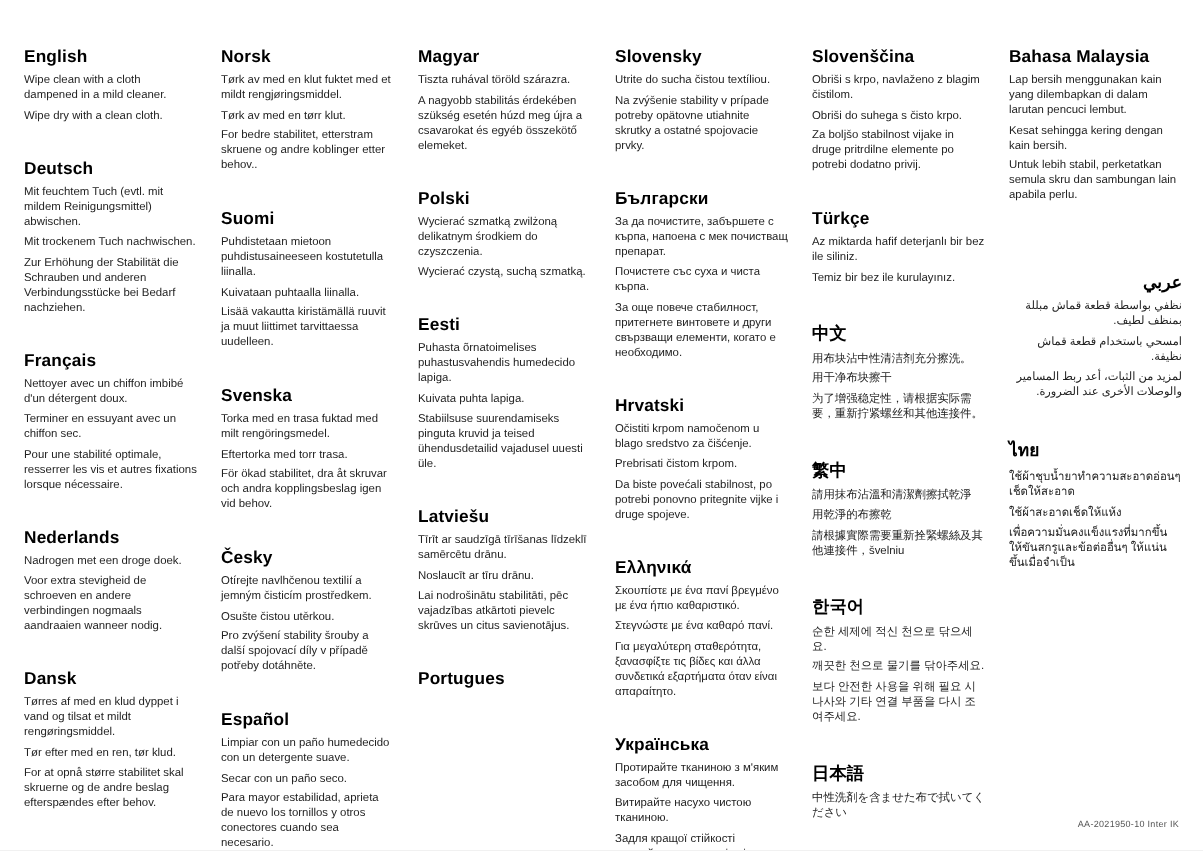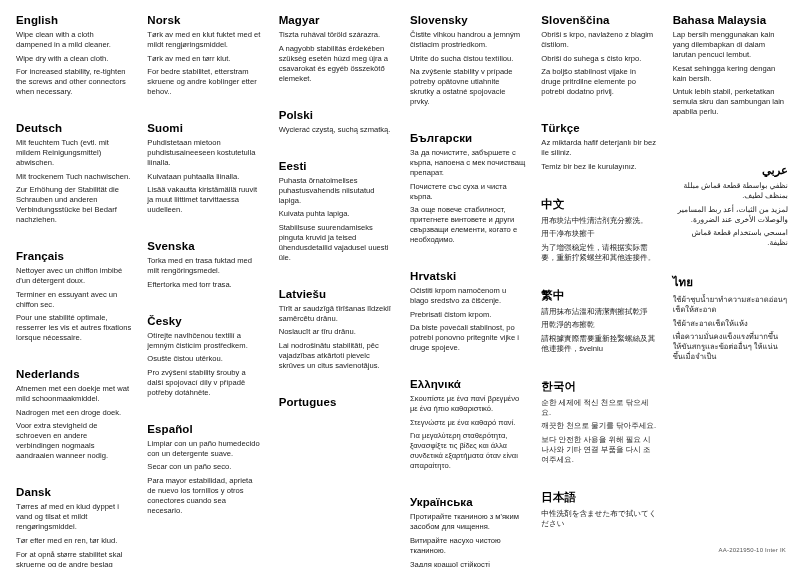--- a/index.html
+++ b/index.html
@@ -10,22 +10,23 @@
     height: 567px;
     background: #ffffff;
     font-family: "Liberation Sans", sans-serif;
     color: #1a1a1a;
     overflow: hidden;
     margin: 0 auto;
   }
   .columns {
     display: flex;
     gap: 16px;
-    padding: 14px 14px 10px 16px;
+    padding: 32px 14px 10px 16px;
     height: 100%;
+    justify-content: center;
   }
   .col { flex: 1 1 0; min-width: 0; }
   .lang-section { margin-bottom: 25px; }
   .lang-title {
     font-size: 11.5px;
     font-weight: bold;
     color: #000000;
     margin-bottom: 4px;
     letter-spacing: 0.1px;
   }
@@ -51,37 +52,35 @@
 </head>
 <body>
 
 <div class="page" data-name="instruction-sheet-page">
   <div class="columns" data-name="columns">
       <div class="col" data-name="column-1">
         <section class="lang-section" data-name="lang-section-english">
           <h2 class="lang-title" data-name="lang-title-english">English</h2>
           <p class="lang-text" data-name="instruction-paragraph">Wipe clean with a cloth dampened in a mild cleaner.</p>
           <p class="lang-text" data-name="instruction-paragraph">Wipe dry with a clean cloth.</p>
-          <p class="lang-text" data-name="instruction-paragraph">For increased stability, re-tighten the screws and other connectors when necessary.</p>
         </section>
         <section class="lang-section" data-name="lang-section-deutsch">
           <h2 class="lang-title" data-name="lang-title-deutsch">Deutsch</h2>
           <p class="lang-text" data-name="instruction-paragraph">Mit feuchtem Tuch (evtl. mit mildem Reinigungsmittel) abwischen.</p>
           <p class="lang-text" data-name="instruction-paragraph">Mit trockenem Tuch nachwischen.</p>
           <p class="lang-text" data-name="instruction-paragraph">Zur Erhöhung der Stabilität die Schrauben und anderen Verbindungsstücke bei Bedarf nachziehen.</p>
         </section>
         <section class="lang-section" data-name="lang-section-francais">
           <h2 class="lang-title" data-name="lang-title-francais">Français</h2>
           <p class="lang-text" data-name="instruction-paragraph">Nettoyer avec un chiffon imbibé d'un détergent doux.</p>
           <p class="lang-text" data-name="instruction-paragraph">Terminer en essuyant avec un chiffon sec.</p>
           <p class="lang-text" data-name="instruction-paragraph">Pour une stabilité optimale, resserrer les vis et autres fixations lorsque nécessaire.</p>
         </section>
         <section class="lang-section" data-name="lang-section-nederlands">
           <h2 class="lang-title" data-name="lang-title-nederlands">Nederlands</h2>
-          <p class="lang-text" data-name="instruction-paragraph">Afnemen met een doekje met wat mild schoonmaakmiddel.</p>
           <p class="lang-text" data-name="instruction-paragraph">Nadrogen met een droge doek.</p>
           <p class="lang-text" data-name="instruction-paragraph">Voor extra stevigheid de schroeven en andere verbindingen nogmaals aandraaien wanneer nodig.</p>
         </section>
         <section class="lang-section" data-name="lang-section-dansk">
           <h2 class="lang-title" data-name="lang-title-dansk">Dansk</h2>
           <p class="lang-text" data-name="instruction-paragraph">Tørres af med en klud dyppet i vand og tilsat et mildt rengøringsmiddel.</p>
           <p class="lang-text" data-name="instruction-paragraph">Tør efter med en ren, tør klud.</p>
           <p class="lang-text" data-name="instruction-paragraph">For at opnå større stabilitet skal skruerne og de andre beslag efterspændes efter behov.</p>
         </section>
       </div>
@@ -95,20 +94,21 @@
         <section class="lang-section" data-name="lang-section-suomi">
           <h2 class="lang-title" data-name="lang-title-suomi">Suomi</h2>
           <p class="lang-text" data-name="instruction-paragraph">Puhdistetaan mietoon puhdistusaineeseen kostutetulla liinalla.</p>
           <p class="lang-text" data-name="instruction-paragraph">Kuivataan puhtaalla liinalla.</p>
           <p class="lang-text" data-name="instruction-paragraph">Lisää vakautta kiristämällä ruuvit ja muut liittimet tarvittaessa uudelleen.</p>
         </section>
         <section class="lang-section" data-name="lang-section-svenska">
           <h2 class="lang-title" data-name="lang-title-svenska">Svenska</h2>
           <p class="lang-text" data-name="instruction-paragraph">Torka med en trasa fuktad med milt rengöringsmedel.</p>
           <p class="lang-text" data-name="instruction-paragraph">Eftertorka med torr trasa.</p>
+          <p class="lang-text" data-name="instruction-paragraph">För ökad stabilitet, dra åt skruvar och andra kopplingsbeslag igen vid behov.</p>
         </section>
         <section class="lang-section" data-name="lang-section-cesky">
           <h2 class="lang-title" data-name="lang-title-cesky">Česky</h2>
           <p class="lang-text" data-name="instruction-paragraph">Otírejte navlhčenou textilií a jemným čisticím prostředkem.</p>
           <p class="lang-text" data-name="instruction-paragraph">Osušte čistou utěrkou.</p>
           <p class="lang-text" data-name="instruction-paragraph">Pro zvýšení stability šrouby a další spojovací díly v případě potřeby dotáhněte.</p>
         </section>
         <section class="lang-section" data-name="lang-section-espanol">
           <h2 class="lang-title" data-name="lang-title-espanol">Español</h2>
           <p class="lang-text" data-name="instruction-paragraph">Limpiar con un paño humedecido con un detergente suave.</p>
@@ -117,42 +117,42 @@
         </section>
       </div>
       <div class="col" data-name="column-3">
         <section class="lang-section" data-name="lang-section-magyar">
           <h2 class="lang-title" data-name="lang-title-magyar">Magyar</h2>
           <p class="lang-text" data-name="instruction-paragraph">Tiszta ruhával töröld szárazra.</p>
           <p class="lang-text" data-name="instruction-paragraph">A nagyobb stabilitás érdekében szükség esetén húzd meg újra a csavarokat és egyéb összekötő elemeket.</p>
         </section>
         <section class="lang-section" data-name="lang-section-polski">
           <h2 class="lang-title" data-name="lang-title-polski">Polski</h2>
+          <p class="lang-text" data-name="instruction-paragraph">Wycierać szmatką zwilżoną delikatnym środkiem do czyszczenia.</p>
           <p class="lang-text" data-name="instruction-paragraph">Wycierać czystą, suchą szmatką.</p>
         </section>
         <section class="lang-section" data-name="lang-section-eesti">
           <h2 class="lang-title" data-name="lang-title-eesti">Eesti</h2>
-          <p class="lang-text" data-name="instruction-paragraph">Puhasta õrnatoimelises puhastusvahendis niisutatud lapiga.</p>
+          <p class="lang-text" data-name="instruction-paragraph">Puhasta õrnatoimelises puhastusvahendis humedecido lapiga.</p>
           <p class="lang-text" data-name="instruction-paragraph">Kuivata puhta lapiga.</p>
           <p class="lang-text" data-name="instruction-paragraph">Stabiilsuse suurendamiseks pinguta kruvid ja teised ühendusdetailid vajadusel uuesti üle.</p>
         </section>
         <section class="lang-section" data-name="lang-section-latviesu">
           <h2 class="lang-title" data-name="lang-title-latviesu">Latviešu</h2>
           <p class="lang-text" data-name="instruction-paragraph">Tīrīt ar saudzīgā tīrīšanas līdzeklī samērcētu drānu.</p>
           <p class="lang-text" data-name="instruction-paragraph">Noslaucīt ar tīru drānu.</p>
           <p class="lang-text" data-name="instruction-paragraph">Lai nodrošinātu stabilitāti, pēc vajadzības atkārtoti pievelc skrūves un citus savienotājus.</p>
         </section>
         <section class="lang-section" data-name="lang-section-portugues">
           <h2 class="lang-title" data-name="lang-title-portugues">Portugues</h2>
         </section>
       </div>
       <div class="col" data-name="column-4">
         <section class="lang-section" data-name="lang-section-slovensky">
           <h2 class="lang-title" data-name="lang-title-slovensky">Slovensky</h2>
-          <p class="lang-text" data-name="instruction-paragraph">Čistite vlhkou handrou a jemným čistiacim prostriedkom.</p>
           <p class="lang-text" data-name="instruction-paragraph">Utrite do sucha čistou textíliou.</p>
           <p class="lang-text" data-name="instruction-paragraph">Na zvýšenie stability v prípade potreby opätovne utiahnite skrutky a ostatné spojovacie prvky.</p>
         </section>
         <section class="lang-section" data-name="lang-section-bulgarski">
           <h2 class="lang-title" data-name="lang-title-bulgarski">Български</h2>
           <p class="lang-text" data-name="instruction-paragraph">За да почистите, забършете с кърпа, напоена с мек почистващ препарат.</p>
           <p class="lang-text" data-name="instruction-paragraph">Почистете със суха и чиста кърпа.</p>
           <p class="lang-text" data-name="instruction-paragraph">За още повече стабилност, притегнете винтовете и други свързващи елементи, когато е необходимо.</p>
         </section>
         <section class="lang-section" data-name="lang-section-hrvatski">
@@ -212,22 +212,22 @@
       <div class="col" data-name="column-6">
         <section class="lang-section" data-name="lang-section-bahasa-malaysia">
           <h2 class="lang-title" data-name="lang-title-bahasa-malaysia">Bahasa Malaysia</h2>
           <p class="lang-text" data-name="instruction-paragraph">Lap bersih menggunakan kain yang dilembapkan di dalam larutan pencuci lembut.</p>
           <p class="lang-text" data-name="instruction-paragraph">Kesat sehingga kering dengan kain bersih.</p>
           <p class="lang-text" data-name="instruction-paragraph">Untuk lebih stabil, perketatkan semula skru dan sambungan lain apabila perlu.</p>
         </section>
         <section class="lang-section rtl" data-name="lang-section-arabic">
           <h2 class="lang-title" data-name="lang-title-arabic">عربي</h2>
           <p class="lang-text" data-name="instruction-paragraph">نظفي بواسطة قطعة قماش مبللة بمنظف لطيف.</p>
+          <p class="lang-text" data-name="instruction-paragraph">امسحي باستخدام قطعة قماش نظيفة.</p>
           <p class="lang-text" data-name="instruction-paragraph">لمزيد من الثبات، أعد ربط المسامير والوصلات الأخرى عند الضرورة.</p>
-          <p class="lang-text" data-name="instruction-paragraph">امسحي باستخدام قطعة قماش نظيفة.</p>
         </section>
         <section class="lang-section" data-name="lang-section-thai">
           <h2 class="lang-title" data-name="lang-title-thai">ไทย</h2>
           <p class="lang-text" data-name="instruction-paragraph">ใช้ผ้าชุบน้ำยาทำความสะอาดอ่อนๆ เช็ดให้สะอาด</p>
           <p class="lang-text" data-name="instruction-paragraph">ใช้ผ้าสะอาดเช็ดให้แห้ง</p>
           <p class="lang-text" data-name="instruction-paragraph">เพื่อความมั่นคงแข็งแรงที่มากขึ้น ให้ขันสกรูและข้อต่ออื่นๆ ให้แน่นขึ้นเมื่อจำเป็น</p>
         </section>
       </div>
     </div>
   <div class="footer-code" data-name="document-code">AA-2021950-10 Inter IK</div>

